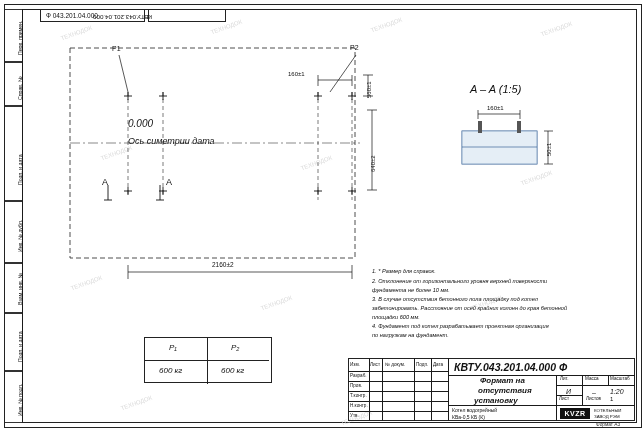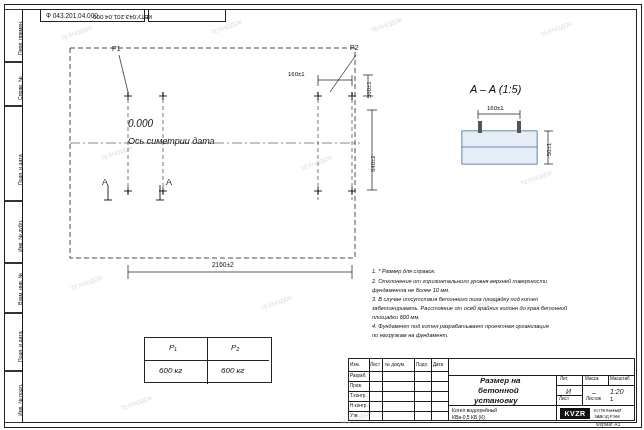--- a/index.html
+++ b/index.html
@@ -194,22 +194,23 @@
   <div class="txt" style="left:385px;top:363px;font-size:4.6px;">№ докум.</div>
   <div class="txt" style="left:416px;top:363px;font-size:4.6px;">Подп.</div>
   <div class="txt" style="left:433px;top:363px;font-size:4.6px;">Дата</div>
 
   <div class="txt" style="left:350px;top:374px;font-size:4.6px;">Разраб.</div>
   <div class="txt" style="left:350px;top:384px;font-size:4.6px;">Пров.</div>
   <div class="txt" style="left:350px;top:394px;font-size:4.6px;">Т.контр.</div>
   <div class="txt" style="left:350px;top:404px;font-size:4.6px;">Н.контр.</div>
   <div class="txt" style="left:350px;top:414px;font-size:4.6px;">Утв.</div>
 
-  <div class="txt bold ital" style="left:480px;top:377px;font-size:8px;">Размер на</div>
-  <div class="txt bold ital" style="left:478px;top:387px;font-size:8px;">бетонной</div>
+  <div class="txt bold ital" style="left:454px;top:362px;font-size:10.5px;">КВТУ.043.201.04.000 Ф</div>
+  <div class="txt bold ital" style="left:480px;top:377px;font-size:8px;">Формат на</div>
+  <div class="txt bold ital" style="left:478px;top:387px;font-size:8px;">отсутствия</div>
   <div class="txt bold ital" style="left:474px;top:397px;font-size:8px;">установку</div>
   <div class="txt" style="left:452px;top:408px;font-size:5px;">Котел водогрейный</div>
   <div class="txt" style="left:452px;top:415px;font-size:5px;">КВа-0,5 КБ (К)</div>
 
   <div class="txt" style="left:560px;top:377px;font-size:4.6px;">Лит.</div>
   <div class="txt" style="left:585px;top:377px;font-size:4.6px;">Масса</div>
   <div class="txt" style="left:610px;top:377px;font-size:4.6px;">Масштаб</div>
   <div class="txt ital" style="left:566px;top:388px;font-size:7px;">И</div>
   <div class="txt" style="left:592px;top:389px;font-size:7px;">–</div>
   <div class="txt ital" style="left:610px;top:388px;font-size:7px;">1:20</div>

